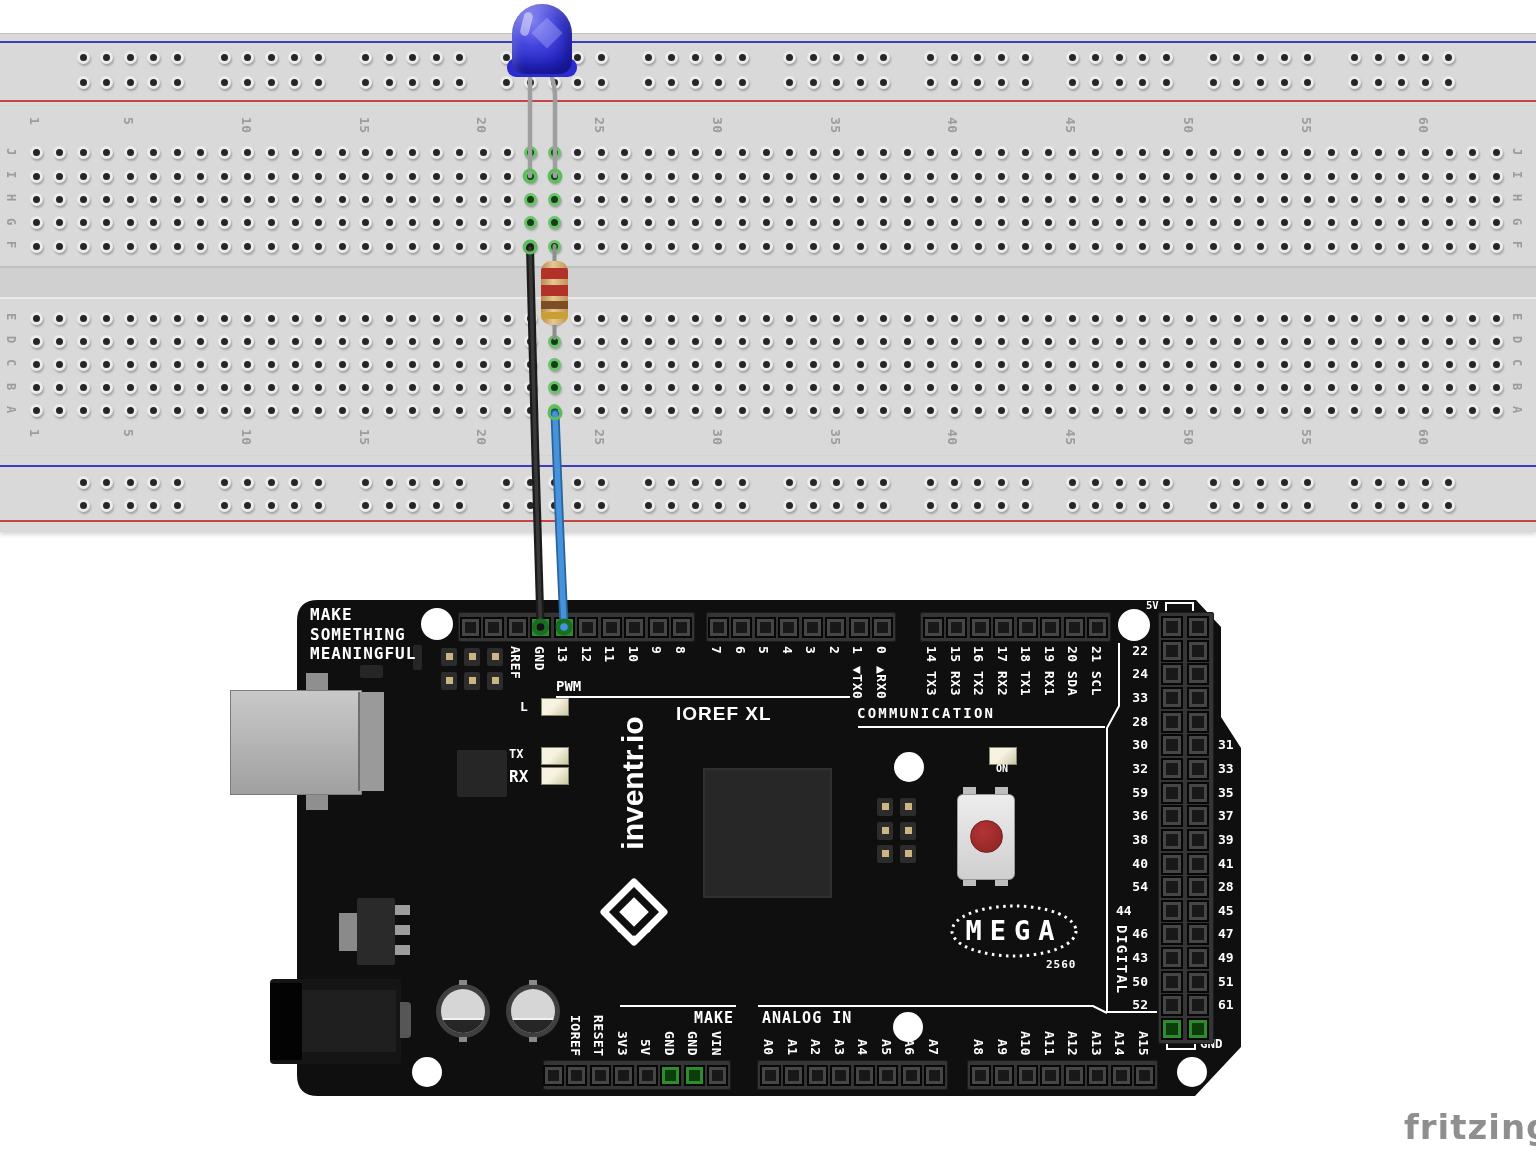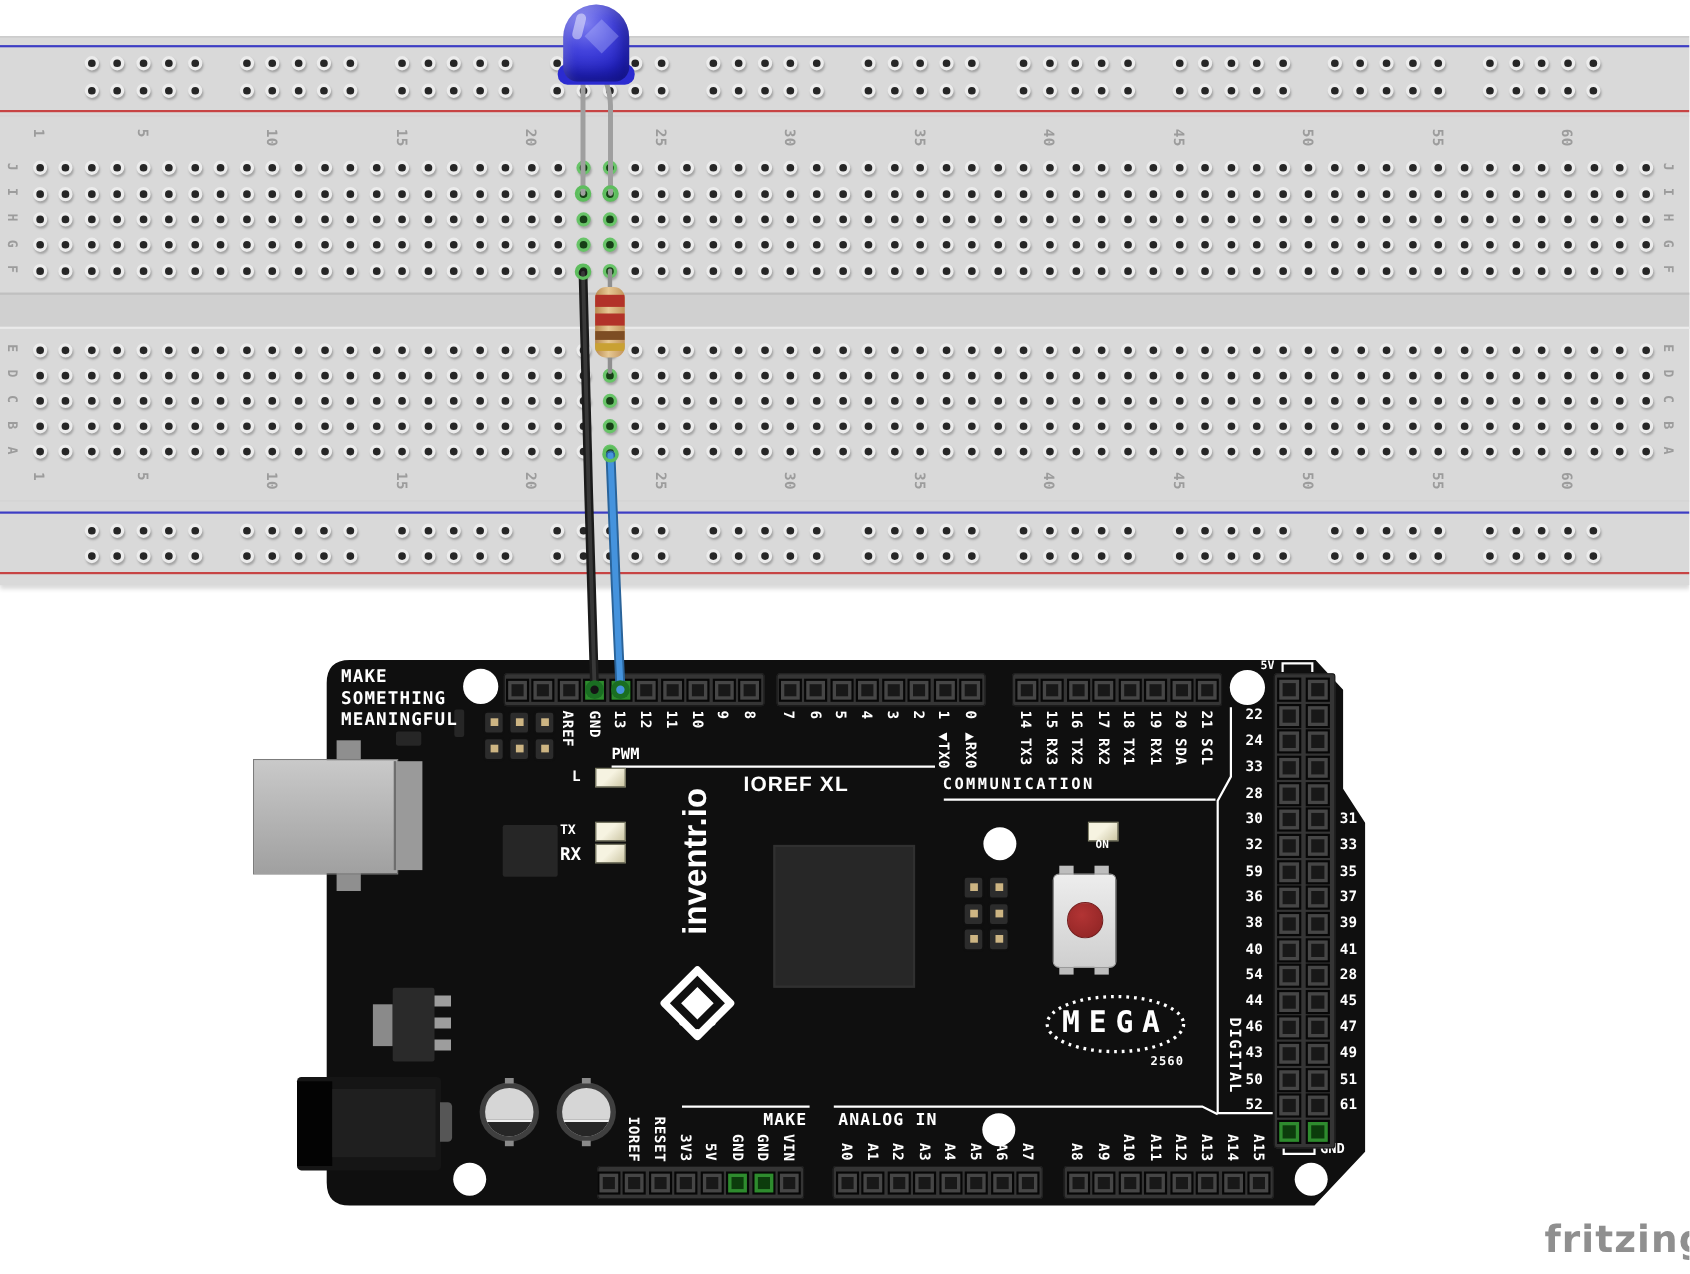--- a/index.html
+++ b/index.html
@@ -1250,21 +1250,21 @@
     <div class="sock" style="position: absolute; left: 1163px; top: 854.5px; width: 12px; height: 12px;"></div>
     <div class="sock" style="position: absolute; left: 1189px; top: 854.5px; width: 12px; height: 12px;"></div>
     <div class="num" style="position: absolute; left: 1116px; top: 855.5px; width: 32px; text-align: right;">40</div>
     <div class="num" style="position: absolute; left: 1218px; top: 855.5px;">41</div>
     <div class="sock" style="position: absolute; left: 1163px; top: 878.15px; width: 12px; height: 12px;"></div>
     <div class="sock" style="position: absolute; left: 1189px; top: 878.15px; width: 12px; height: 12px;"></div>
     <div class="num" style="position: absolute; left: 1116px; top: 879.15px; width: 32px; text-align: right;">54</div>
     <div class="num" style="position: absolute; left: 1218px; top: 879.15px;">28</div>
     <div class="sock" style="position: absolute; left: 1163px; top: 901.8px; width: 12px; height: 12px;"></div>
     <div class="sock" style="position: absolute; left: 1189px; top: 901.8px; width: 12px; height: 12px;"></div>
-    <div class="num" style="position: absolute; left: 1116px; top: 902.8px; width: 32px; text-align: right;">44</div>
+    <div class="num" style="position: absolute; left: 1116px; top: 902.8px; width: 32px; text-align: left;">44</div>
     <div class="num" style="position: absolute; left: 1218px; top: 902.8px;">45</div>
     <div class="sock" style="position: absolute; left: 1163px; top: 925.45px; width: 12px; height: 12px;"></div>
     <div class="sock" style="position: absolute; left: 1189px; top: 925.45px; width: 12px; height: 12px;"></div>
     <div class="num" style="position: absolute; left: 1116px; top: 926.45px; width: 32px; text-align: right;">46</div>
     <div class="num" style="position: absolute; left: 1218px; top: 926.45px;">47</div>
     <div class="sock" style="position: absolute; left: 1163px; top: 949.1px; width: 12px; height: 12px;"></div>
     <div class="sock" style="position: absolute; left: 1189px; top: 949.1px; width: 12px; height: 12px;"></div>
     <div class="num" style="position: absolute; left: 1116px; top: 950.1px; width: 32px; text-align: right;">43</div>
     <div class="num" style="position: absolute; left: 1218px; top: 950.1px;">49</div>
     <div class="sock" style="position: absolute; left: 1163px; top: 972.75px; width: 12px; height: 12px;"></div>

